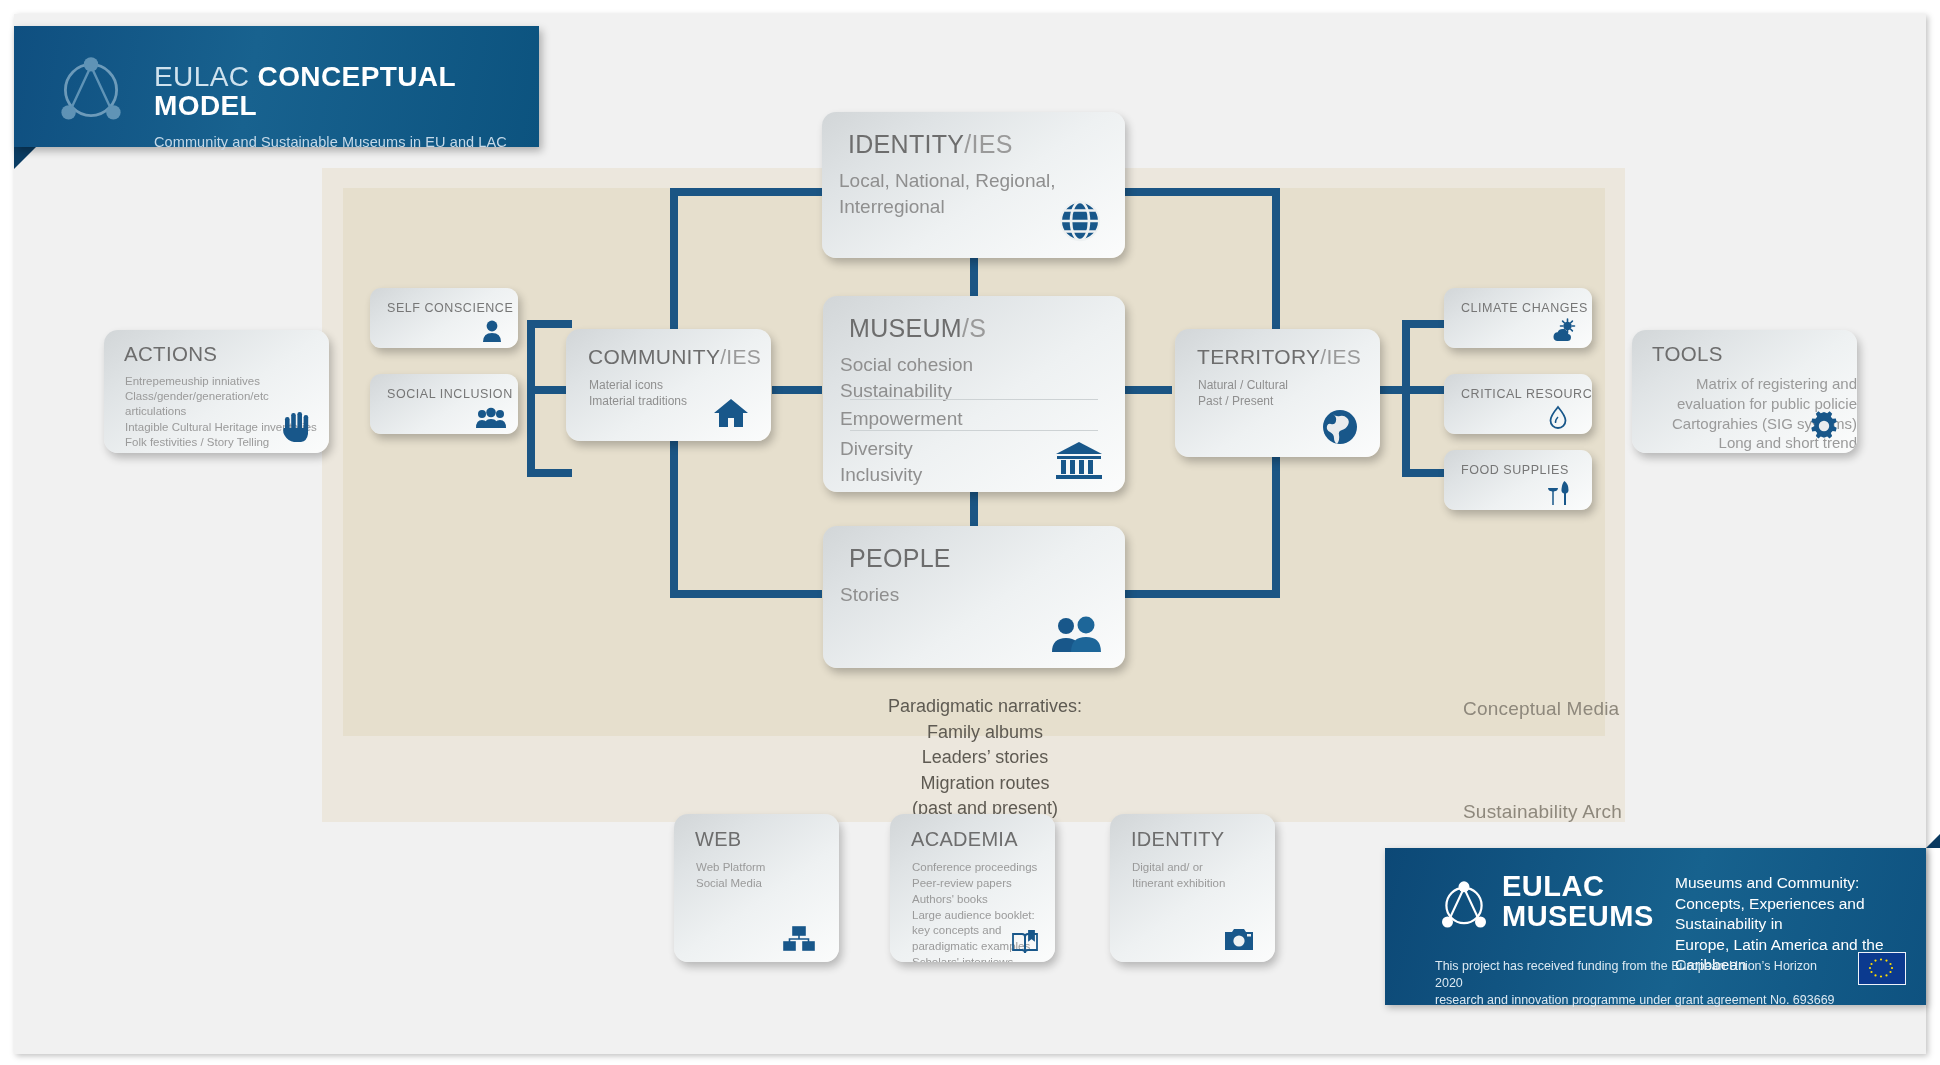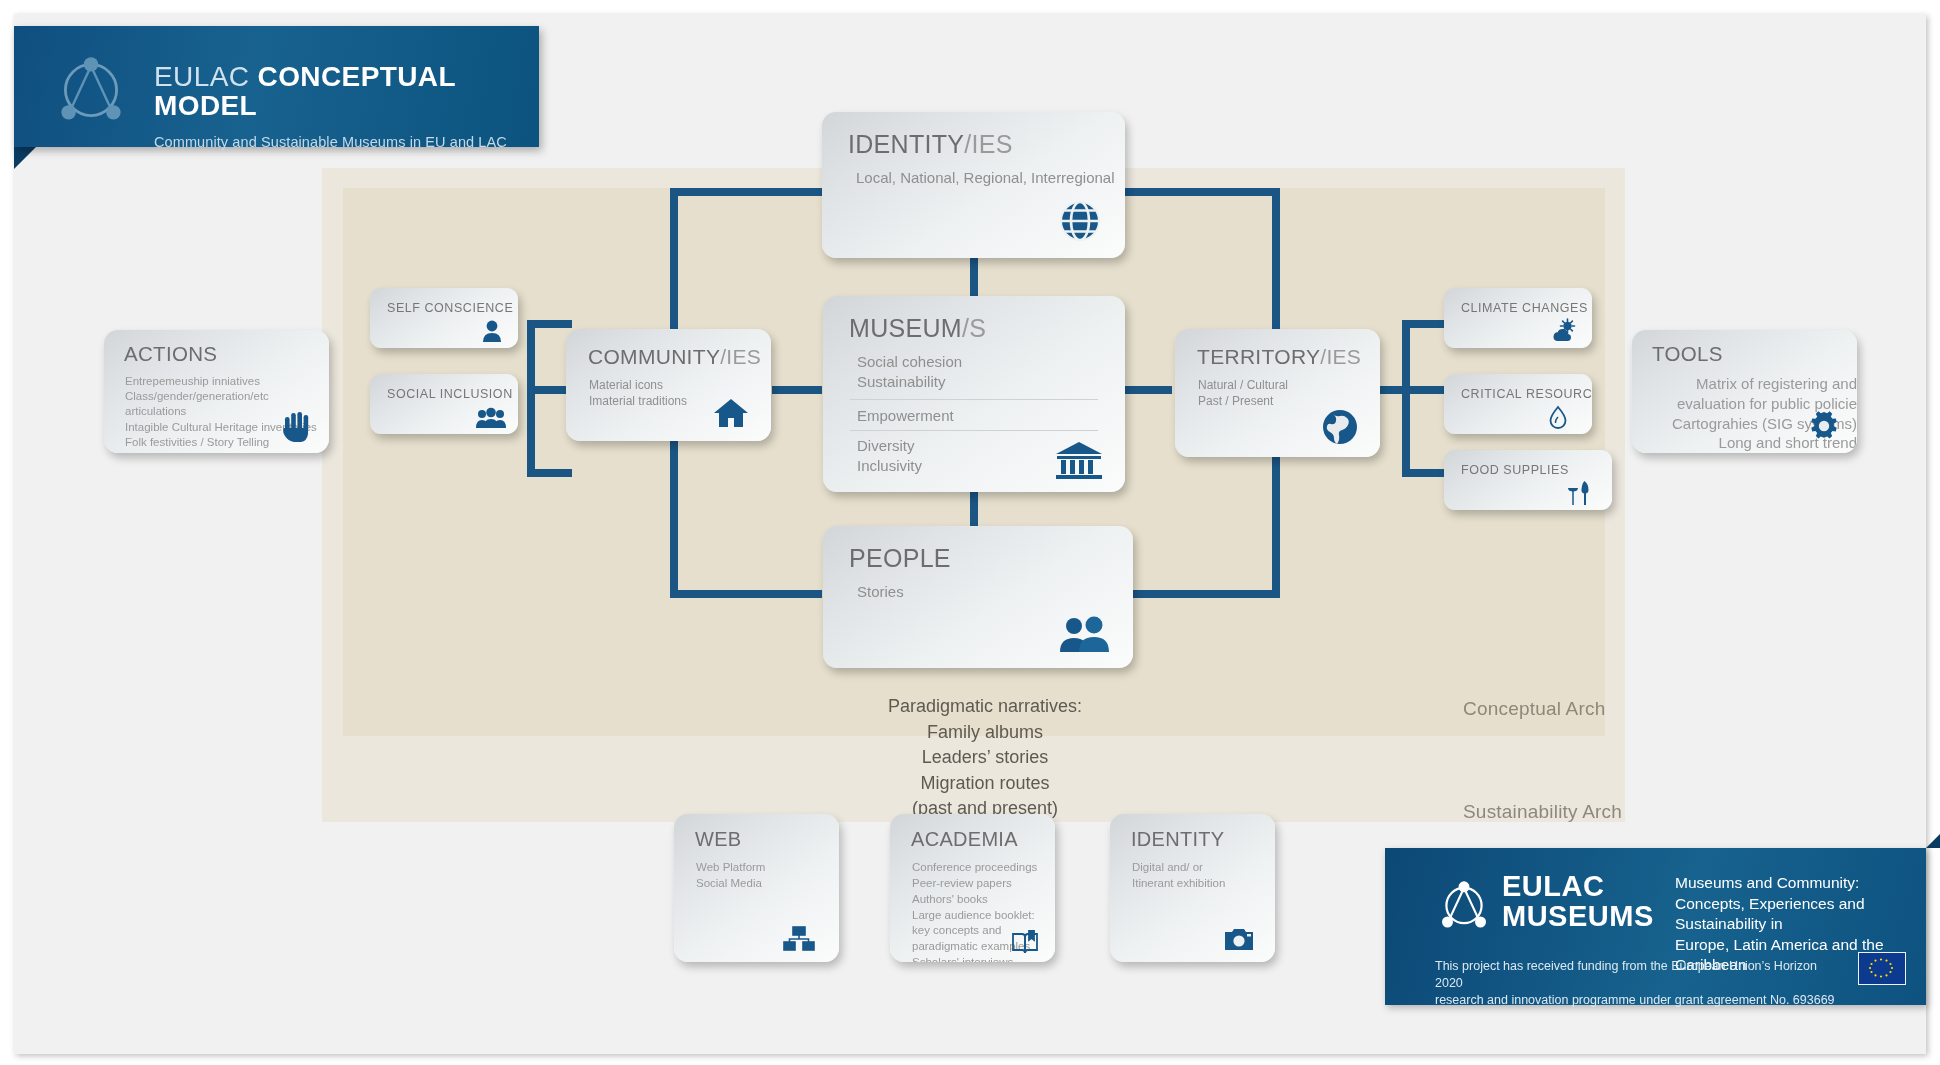--- a/index.html
+++ b/index.html
@@ -91,21 +91,21 @@
     white-space:nowrap;
   }
   .card .title .slash{color:#9a9a9a;}
   .card .lines{
     position:absolute;left:23px;top:48px;color:#8f8f8f;font-size:14.5px;line-height:1.32;
   }
   .card .ico{position:absolute;color:#18578a;}
 
   
   .card.big .title{font-size:25px;left:26px;top:18px;}
-  .card.big .lines{left:34px;top:56px;font-size:15px;line-height:1.35;}
+  .card.big .lines{left:17px;top:56px;font-size:19px;line-height:1.35;}
 
   
   .card.side .title{font-size:20.5px;left:20px;top:12px;color:#6d6d6d;}
   .card.side .lines{left:21px;top:44px;font-size:11.5px;line-height:1.32;color:#9a9a9a;}
 
   
   .card.pill{border-radius:11px;}
   .card.pill .title{font-size:12.5px;left:17px;top:13px;color:#767676;letter-spacing:.55px;}
 
   
@@ -124,21 +124,21 @@
 </head>
 <body>
 
 <div class="stage">
 
   <div class="page-bg"></div>
   <div class="page-shadow"></div>
 
   <div class="arch-outer"></div>
   <div class="arch-inner"></div>
-  <div class="arch-label conceptual">Conceptual Arch</div>
+  <div class="arch-label conceptual">Conceptual Media</div>
   <div class="arch-label dissemination">Sustainability Arch</div>
 
   <div class="wire" style="left:970px;top:255px;width:8px;height:48px;"></div>
 
   <div class="wire" style="left:970px;top:487px;width:8px;height:45px;"></div>
 
   <div class="wire" style="left:772px;top:386px;width:50px;height:8px;"></div>
 
   <div class="wire" style="left:1120px;top:386px;width:52px;height:8px;"></div>
 
@@ -273,21 +273,21 @@
     <div class="lines" style="top: 48px; left: 23px; font-size: 12px; white-space: pre-line;">Natural / Cultural
 Past / Present</div>
     <div class="ico" style="right:22px;bottom:12px;">
       <svg width="36" height="36" viewBox="0 0 36 36" fill="#18578a">
         <circle cx="18" cy="18" r="17"></circle>
         <path d="M11 5 q4 3 3 7 q-1 4 -5 3 q-3 -1 -4 2 q-1 4 3 6 q4 2 4 6 q0 4 3 6 q3 -4 2 -9 q-1 -4 3 -5 q4 -1 6 -5 q2 -4 -1 -7 q-3 -3 -7 -2 q-4 1 -7 -2 z" fill="#e9ecee"></path>
       </svg>
     </div>
   </div>
 
-  <div class="card big" style="left:823px;top:526px;width:302px;height:142px;padding-left:8px;">
+  <div class="card big" style="left:823px;top:526px;width:302px;height:142px;">
     <div class="title">
       <span>PEOPLE</span><span class="slash"></span>
     </div>
     <div class="lines">Stories</div>
     <div class="ico" style="right:22px;bottom:16px;">
       <svg width="54" height="36" viewBox="0 0 54 36" fill="#18578a">
         <circle cx="17" cy="10" r="8"></circle>
         <path d="M3 36 q0 -14 14 -14 q14 0 14 14 z"></path>
         <circle cx="37" cy="9" r="8.5" fill="#1d6699"></circle>
         <path d="M22 36 q0 -15 15 -15 q15 0 15 15 z" fill="#1d6699"></path>
@@ -334,21 +334,21 @@
   <div class="card pill" style="left:1444px;top:374px;width:148px;height:60px;">
     <div class="title">CRITICAL RESOURCES</div>
     <div class="ico" style="right:24px;bottom:5px;">
       <svg width="20" height="24" viewBox="0 0 20 24" fill="none" stroke="#18578a" stroke-width="1.8">
         <path d="M10 2 C10 2 2.5 11 2.5 15.5 A7.5 7.5 0 0 0 17.5 15.5 C17.5 11 10 2 10 2z"></path>
         <path d="M10 12 q-3 3 -2.5 6" stroke-width="1.4"></path>
       </svg>
     </div>
   </div>
 
-  <div class="card pill" style="left:1444px;top:450px;width:148px;height:60px;padding-left:20px;">
+  <div class="card pill" style="left:1444px;top:450px;width:148px;height:60px;">
     <div class="title">FOOD SUPPLIES</div>
     <div class="ico" style="right:22px;bottom:4px;">
       <svg width="24" height="26" viewBox="0 0 24 26" fill="#18578a">
         <path d="M3 1 v7 M6.5 1 v7 M10 1 v7 M2 8 q0 3 4.25 3.5 V25 h1.5 V11.5 Q12 11 12 8 z"></path>
         <path d="M18.5 1 q4 3 4 9 q0 3 -2.5 3.4 V25 h-2 V13.4 Q15 13 15.5 9 q.6 -6 3 -8z"></path>
       </svg>
     </div>
   </div>
 
   <div class="narratives" style="white-space: pre-line;">Paradigmatic narratives:

